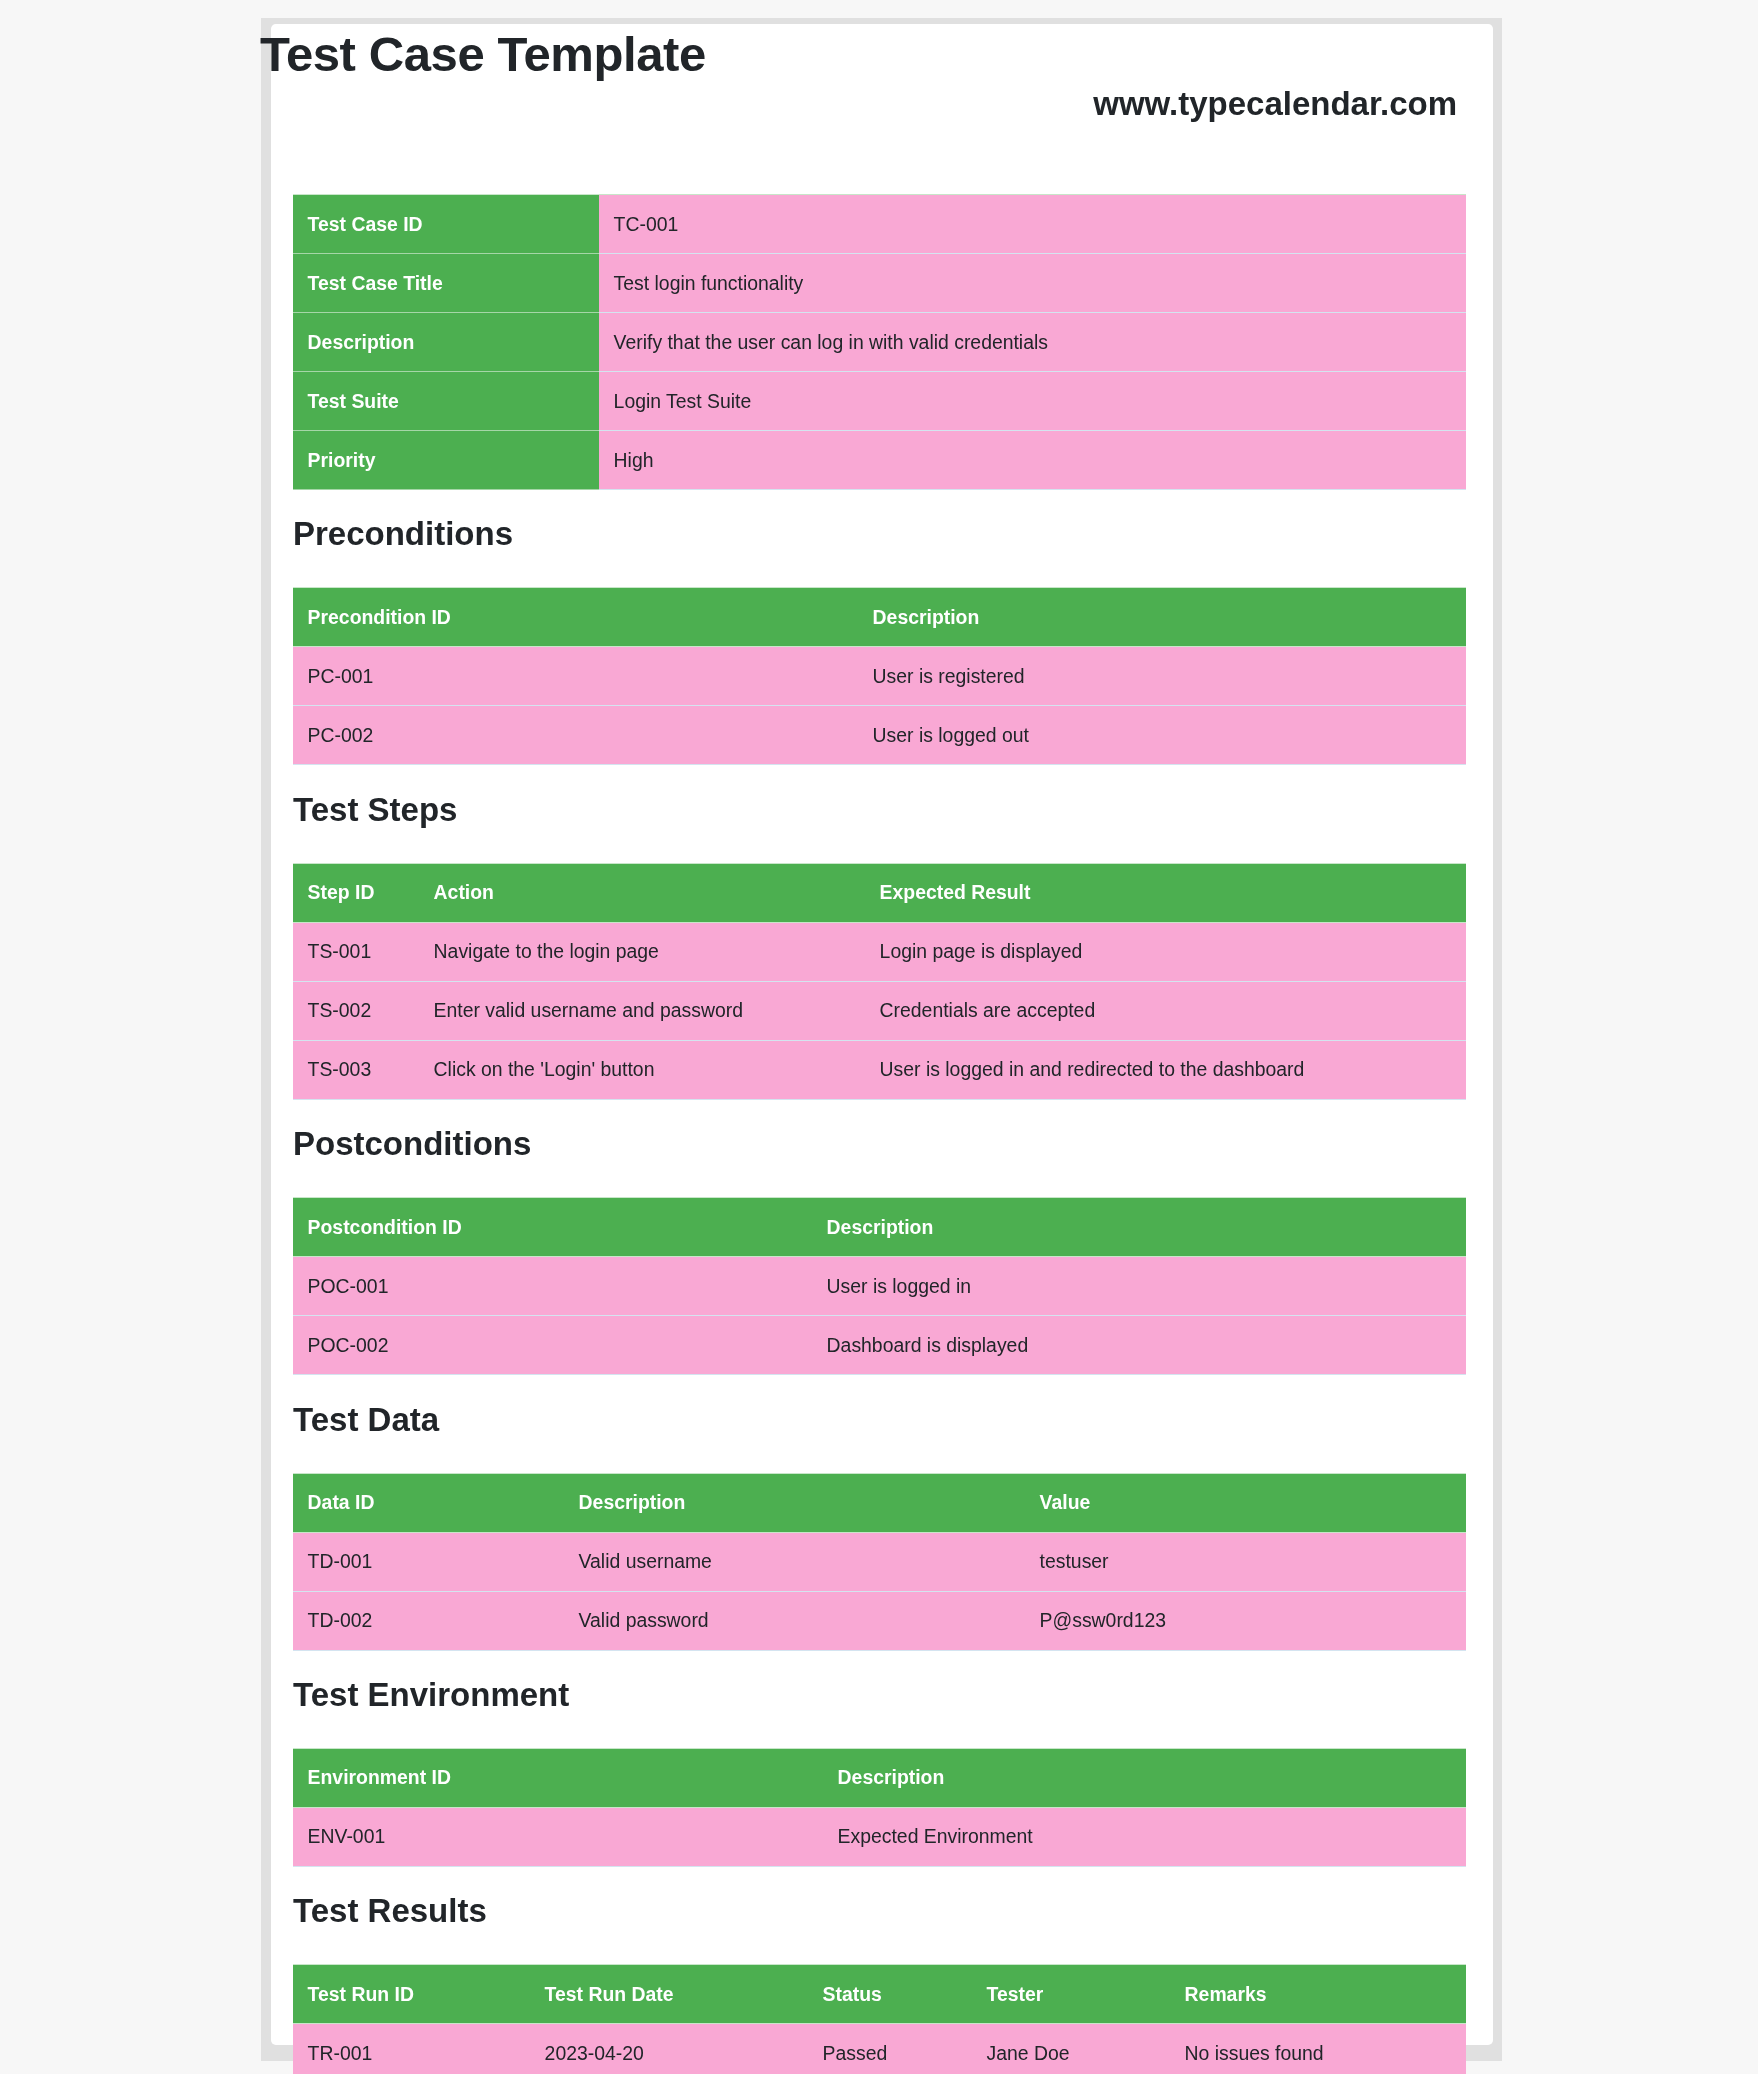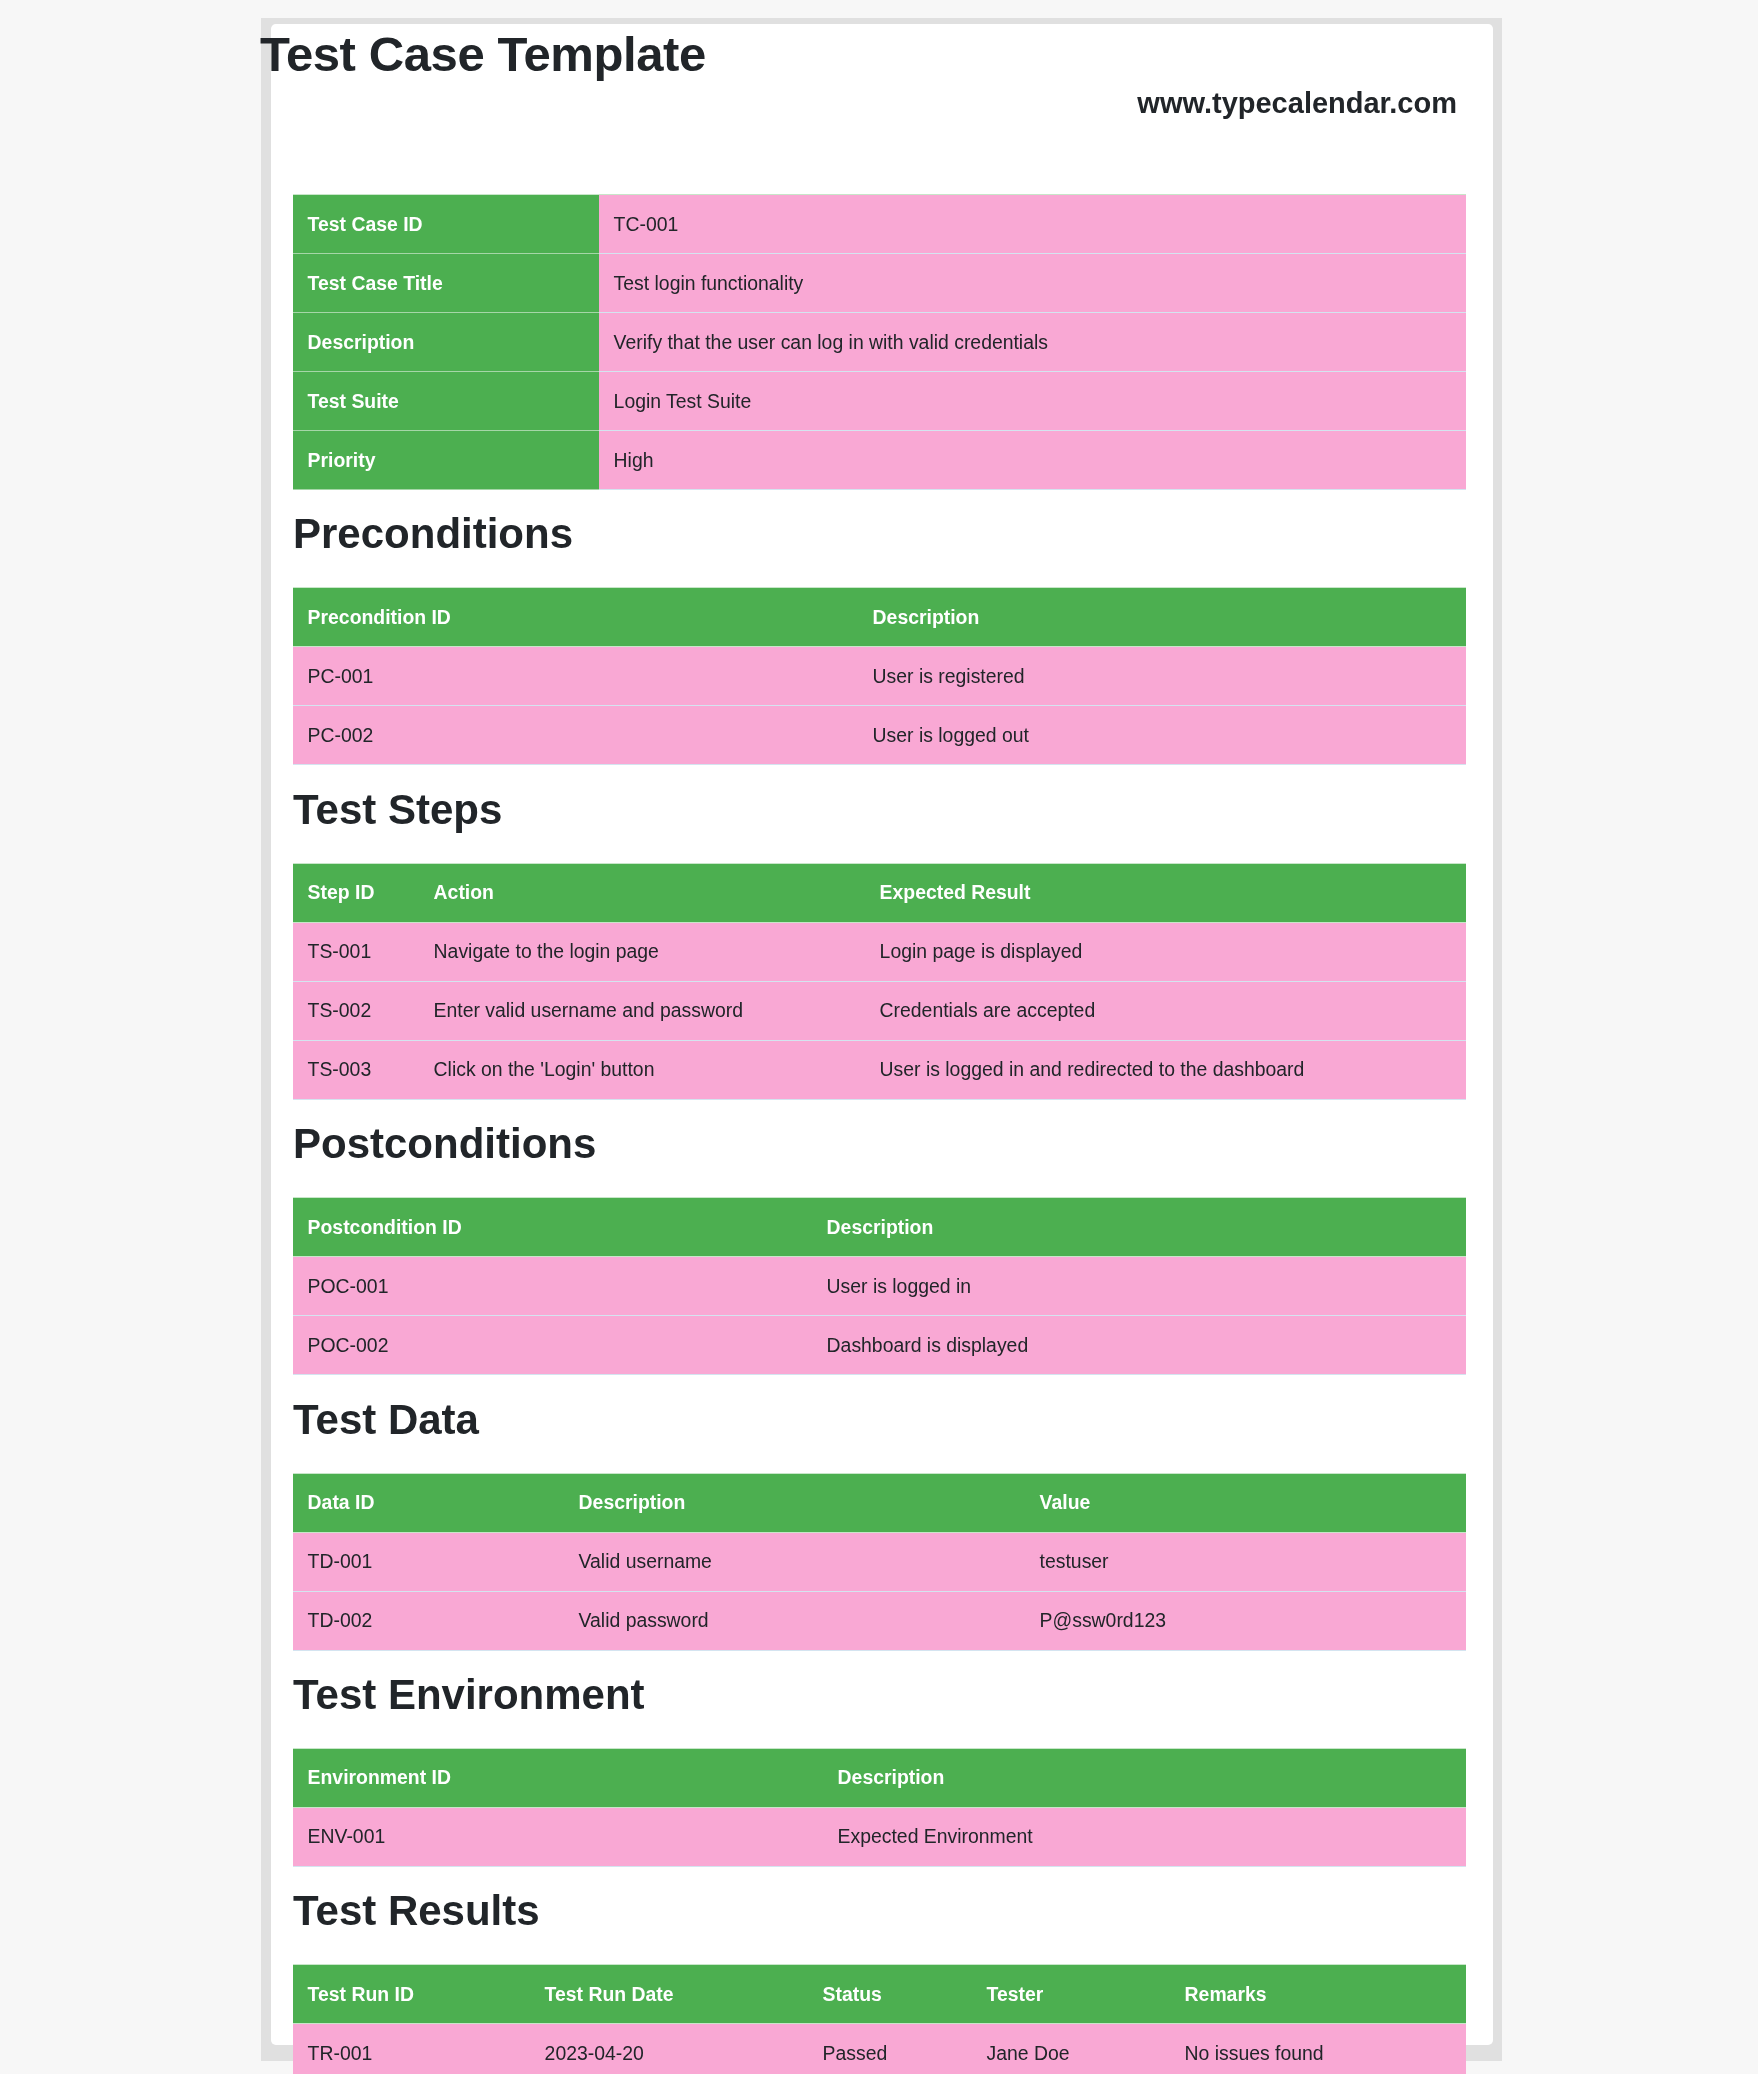--- a/index.html
+++ b/index.html
@@ -42,21 +42,21 @@
       font-size: 49px;
       font-weight: bold;
       line-height: 62px;
       color: #212529;
       letter-spacing: -0.4px;
     }
     .site-url {
       position: absolute;
       right: 301px;
       top: 84px;
-      font-size: 29px;
+      font-size: 33px;
       font-weight: bold;
       line-height: 39px;
       color: #212529;
     }
     .content {
       position: absolute;
       left: 293px;
       top: 158px;
       width: 1173px;
       margin-top: 36px;
@@ -86,21 +86,21 @@
       background: #f9a8d4;
       color: #212529;
       border-bottom: 0.8px solid #d4e4f0;
     }
     .info-table th {
       width: 306px;
       border-bottom: 1.6px solid #a5d6a7;
     }
     .section-title {
       margin: 0;
-      font-size: 42px;
+      font-size: 33px;
       font-weight: bold;
       line-height: 49px;
       color: #212529;
       padding-top: 19.4px;
       padding-bottom: 29px;
     }
   </style>
 </head>
 <body>
 

